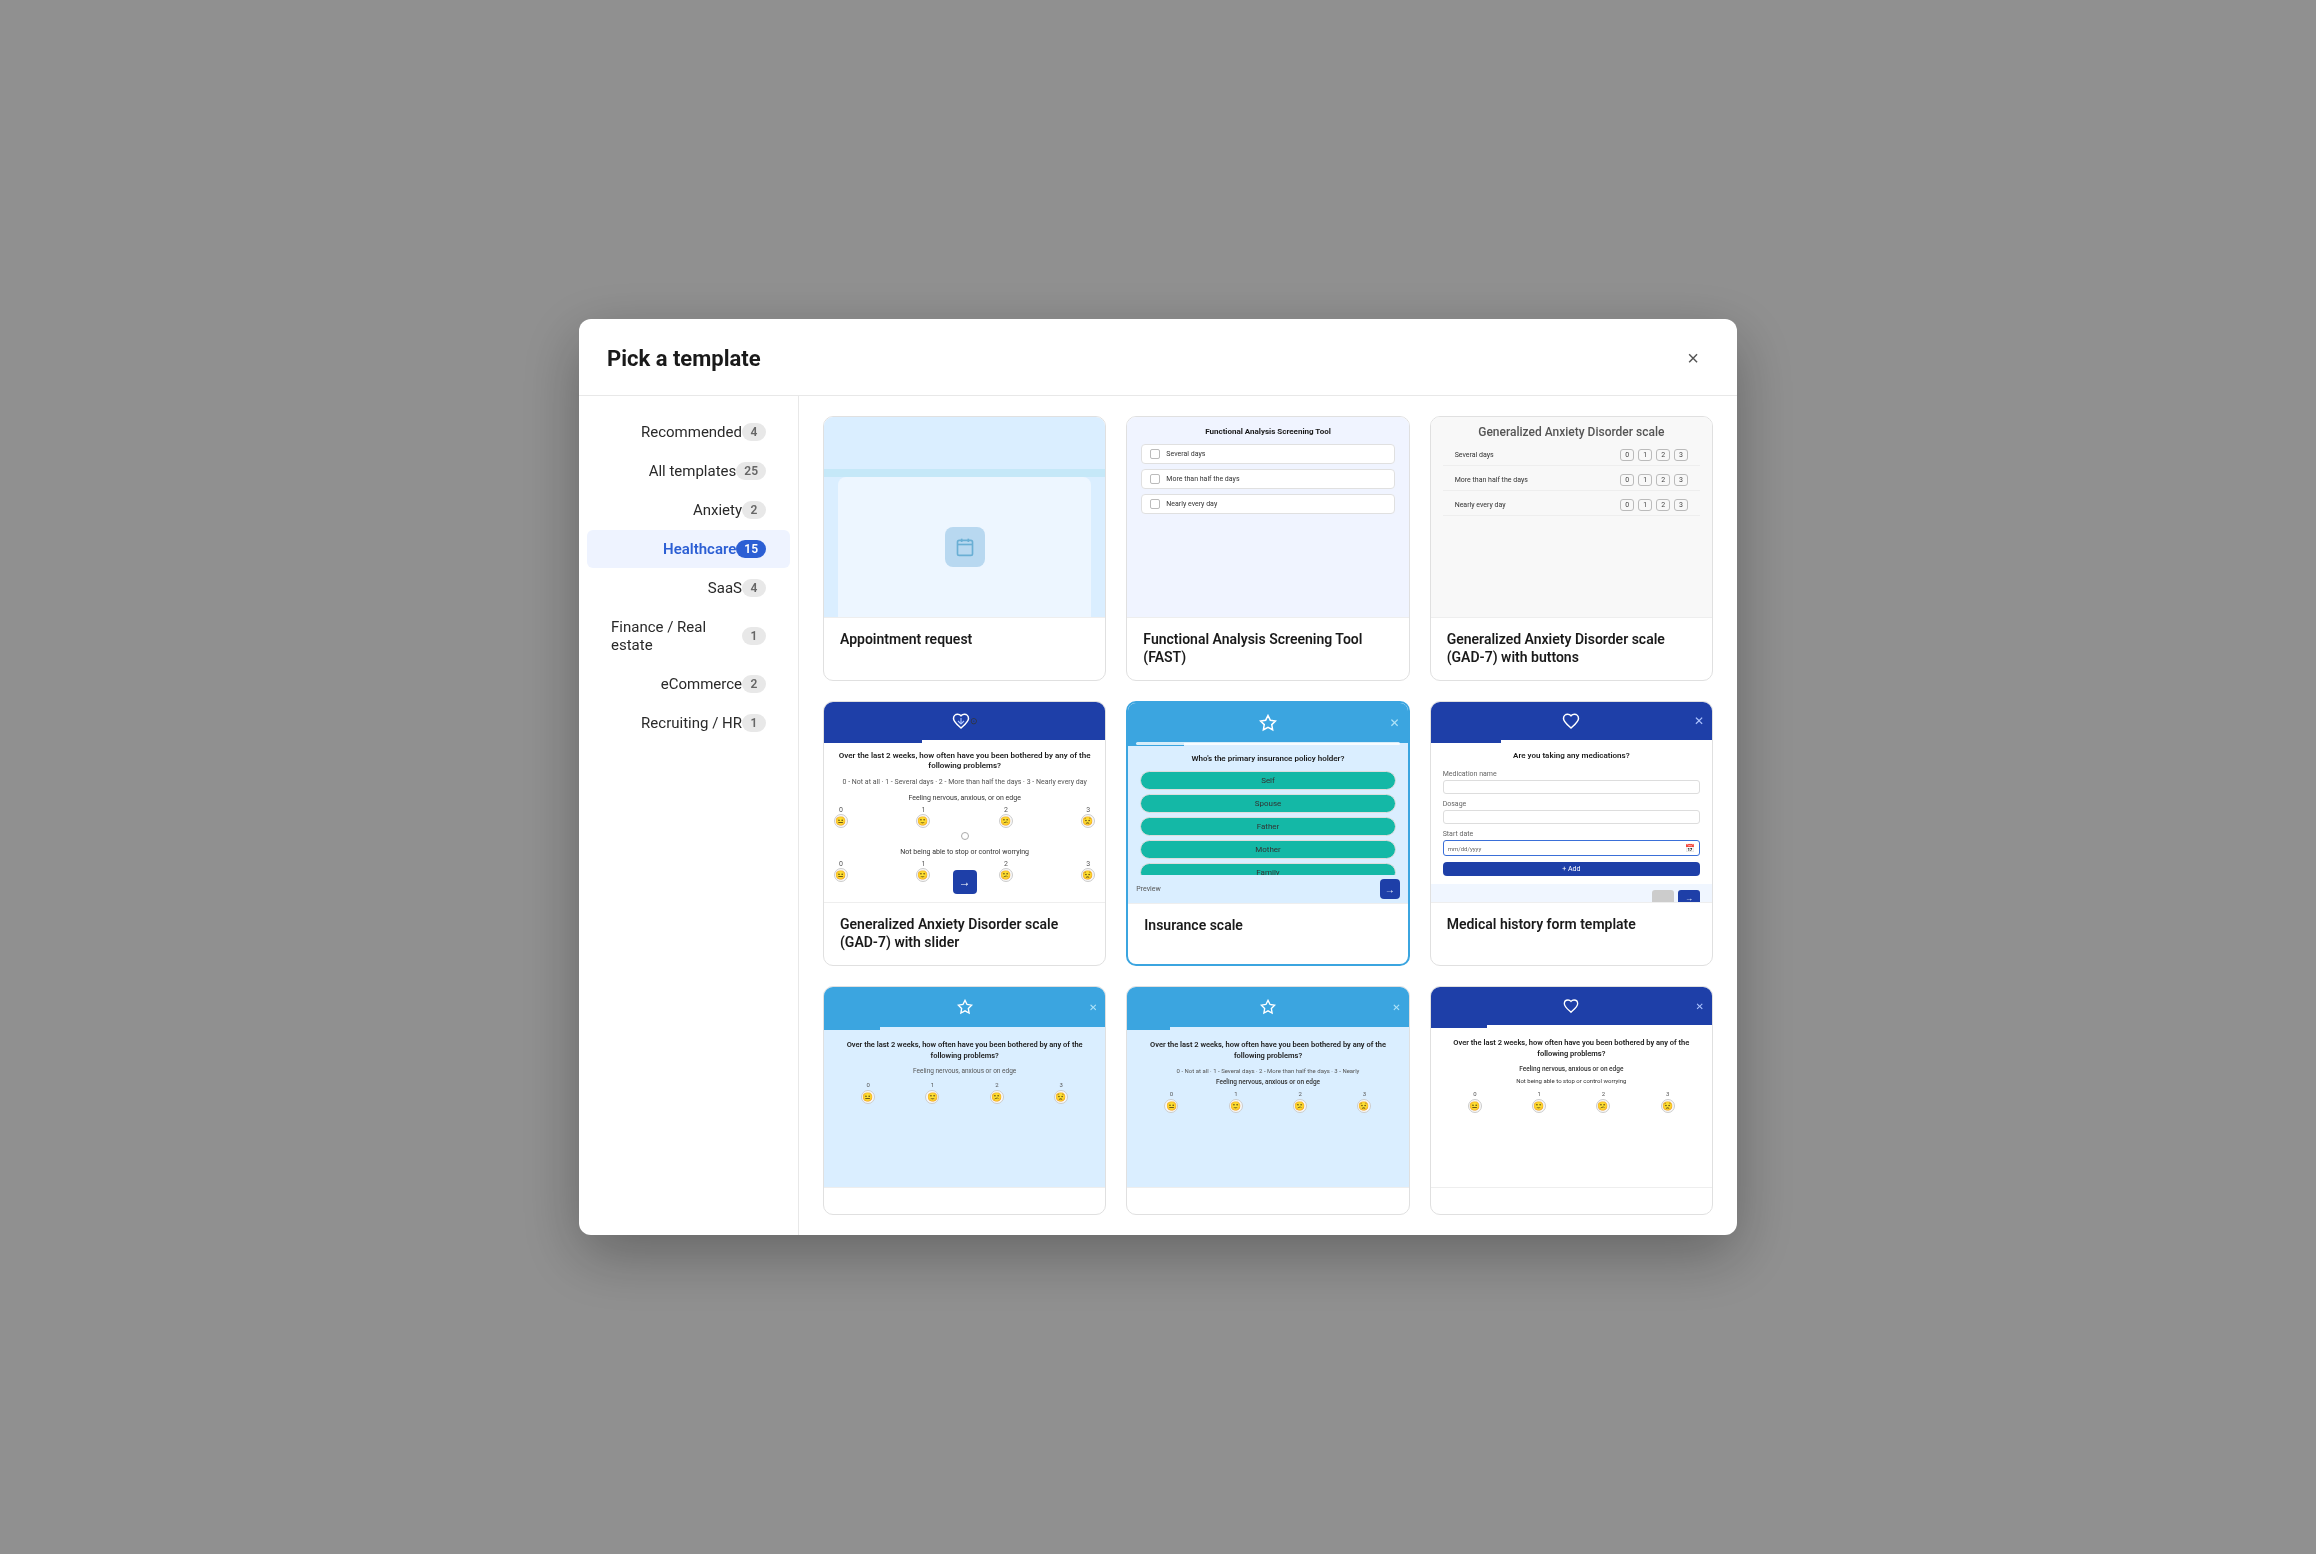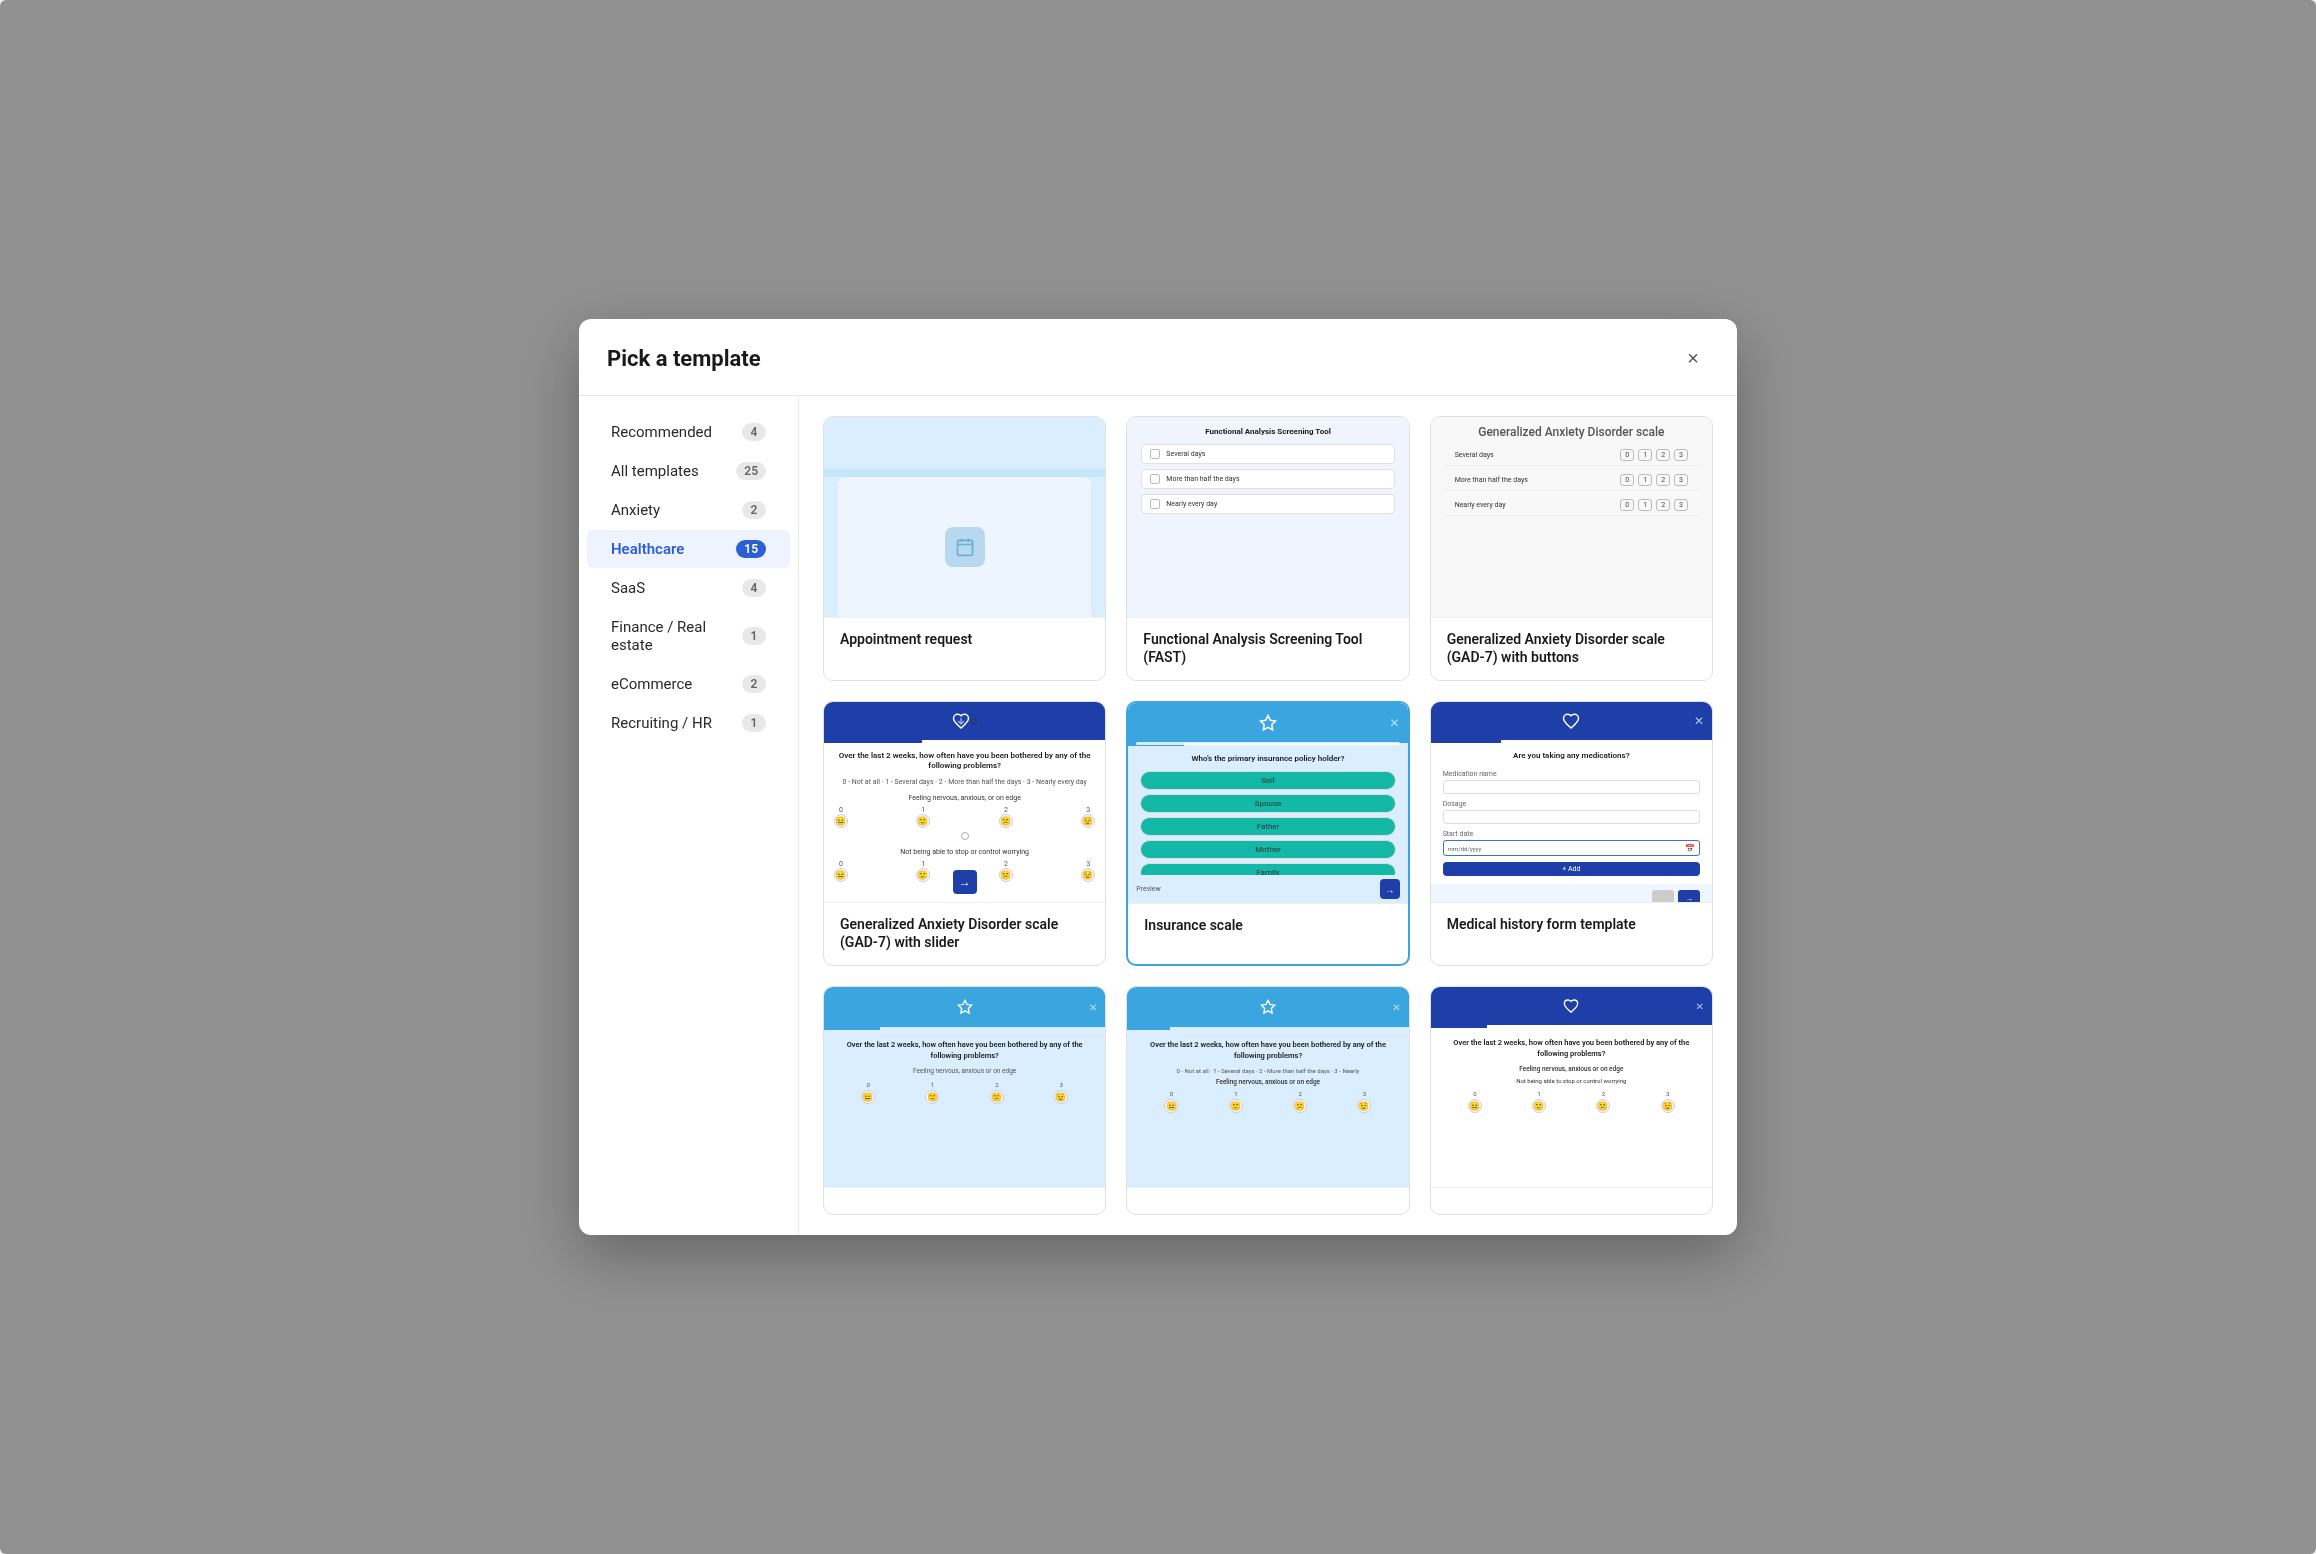--- a/index.html
+++ b/index.html
@@ -11,21 +11,20 @@
       justify-content: center;
       min-height: 100vh;
     }
     .modal-overlay {
       position: fixed;
       inset: 0;
       background: rgba(0,0,0,0.4);
       display: flex;
       align-items: center;
       justify-content: center;
-      border-radius: 6px;
     }
     .modal {
       background: #fff;
       border-radius: 12px;
       width: 1158px;
       max-height: 930px;
       display: flex;
       flex-direction: column;
       overflow: hidden;
       box-shadow: 0 20px 60px rgba(0,0,0,0.3);
@@ -65,21 +64,21 @@
     .sidebar {
       width: 220px;
       flex-shrink: 0;
       padding: 16px 0;
       border-right: 1px solid #e8e8e8;
       overflow-y: auto;
     }
     .sidebar-item {
       display: flex;
       align-items: center;
-      justify-content: space-between;
+      justify-content: flex-end;
       padding: 10px 24px;
       cursor: pointer;
       border-radius: 6px;
       margin: 1px 8px;
       transition: background 0.15s;
     }
     .sidebar-item.active {
       background: #EEF3FF;
       color: #2C5FD4;
     }

